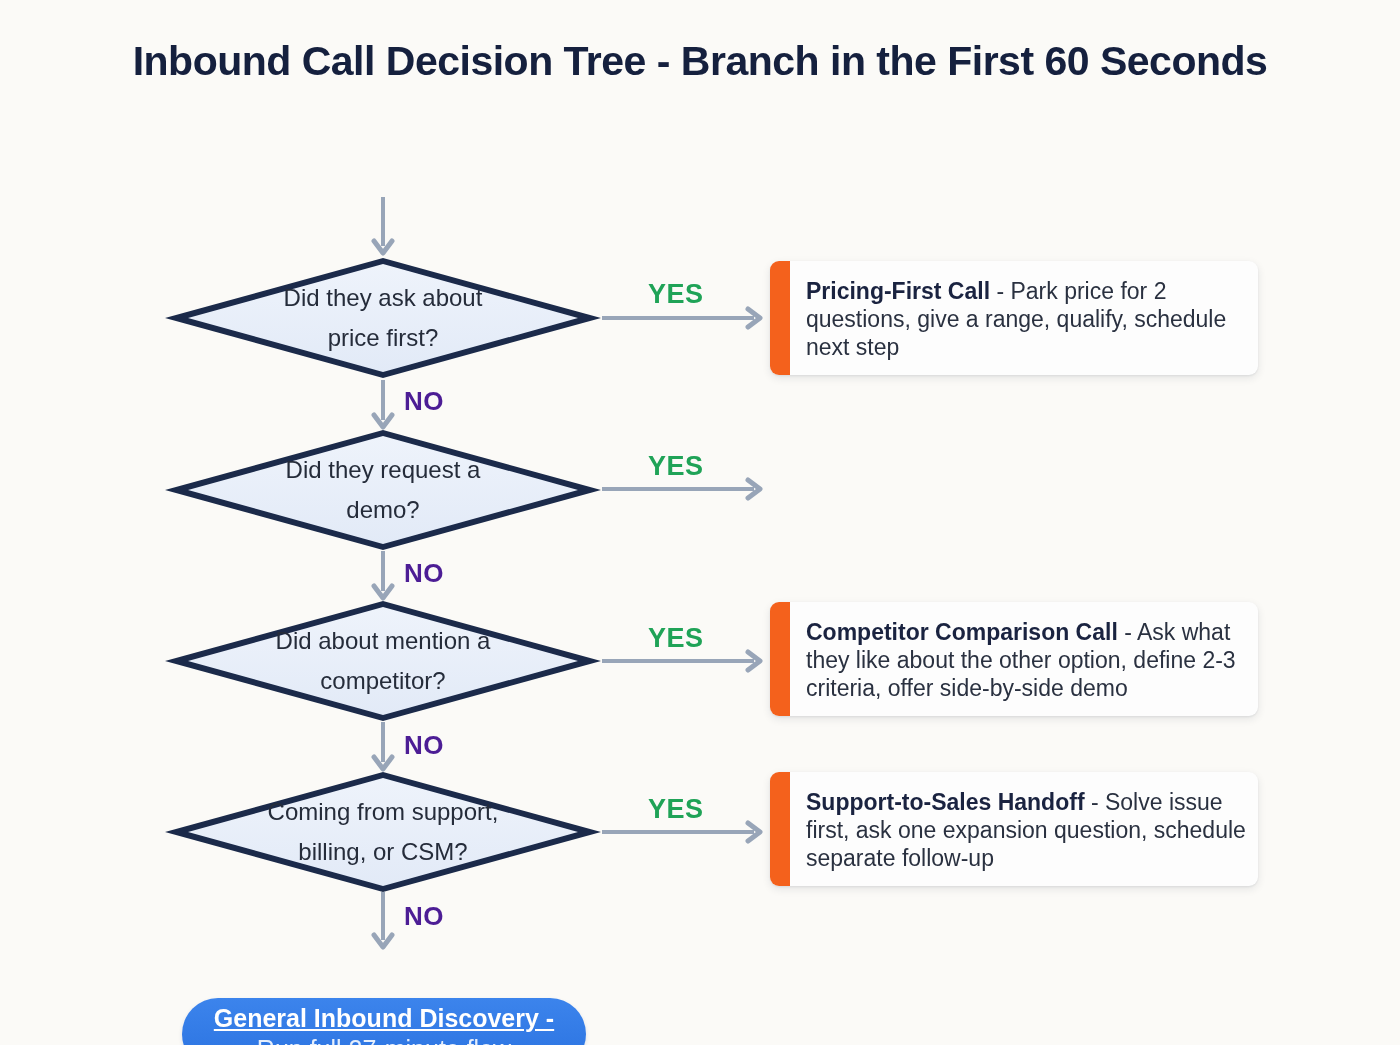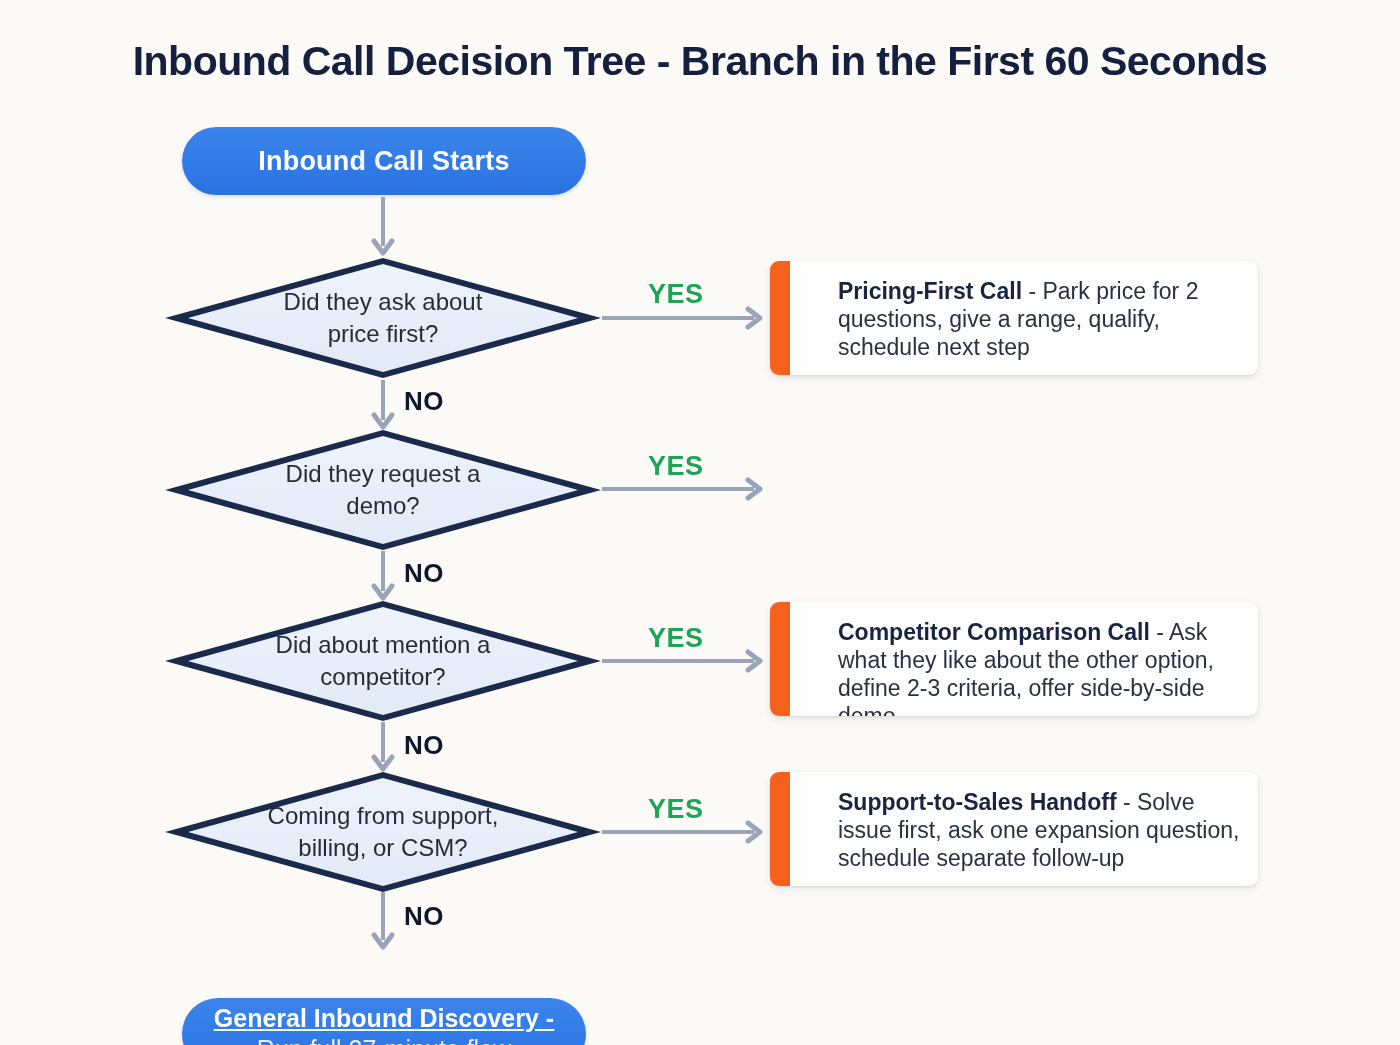--- a/index.html
+++ b/index.html
@@ -31,50 +31,47 @@
   .pill.end .l1{font-size:25px;font-weight:bold;}
   .pill.end .l2{font-size:25px;font-weight:normal;color:rgba(255,255,255,.88);}
 
   .diamond{position:absolute;left:165px;width:436px;height:120px;}
   .diamond-outer{position:absolute;inset:0;background:#1b2a4a;
     clip-path:polygon(50% 0,100% 50%,50% 100%,0 50%);}
   .diamond-inner{position:absolute;top:6px;bottom:6px;left:23px;right:23px;
     background:linear-gradient(180deg,#eef3fb 0%,#e2eaf7 100%);
     clip-path:polygon(50% 0,100% 50%,50% 100%,0 50%);}
   .diamond-text{position:absolute;inset:0;display:flex;align-items:center;justify-content:center;
-    text-align:center;font-size:24px;line-height:32px;color:#252c3a;}
+    text-align:center;font-size:24px;line-height:40px;color:#252c3a;}
   .diamond-text span{display:block;max-width:250px;}
 
   .outcome-card{
     position:absolute;left:770px;width:488px;height:114px;
     background:#fdfdfd;border-radius:9px;
     box-shadow:0 3px 8px rgba(25,35,60,.10),0 1px 2px rgba(25,35,60,.08);
-    display:flex;overflow:hidden;gap:32px;
+    display:flex;overflow:hidden;
   }
   .accent-bar{width:20px;flex:none;background:#f4611c;}
   .card-text{padding:16px 12px 12px 16px;font-size:23px;line-height:28px;color:#2a3140;}
   .card-title{font-weight:bold;color:#1a2340;}
 
   .yes-label{position:absolute;left:648px;font-size:27px;font-weight:bold;color:#1fa357;letter-spacing:.5px;}
-  .no-label{position:absolute;left:404px;font-size:26px;font-weight:bold;color:#0f172a;letter-spacing:.5px;}
+  .no-label{position:absolute;left:404px;font-size:26px;font-weight:bold;color:#4c1d95;letter-spacing:.5px;}
 
   svg.arrows{position:absolute;inset:0;pointer-events:none;}
   svg.arrows line{stroke:#98a5b8;stroke-width:4;}
   svg.arrows path{fill:none;stroke:#98a5b8;stroke-width:5;stroke-linecap:round;stroke-linejoin:round;}
 </style>
 </head>
 <body>
 
 <div class="canvas">
 
   <div class="page-title">Inbound Call Decision Tree - Branch in the First 60 Seconds</div>
 
-  <div class="pill start">
-    <span>Inbound Call Starts</span>
-  </div>
 
   <svg class="arrows" width="1400" height="1045">
     <g>
       <line x1="383" y1="197" x2="383" y2="246"></line>
         <path d="M374 241 L383 253 L392 241"></path>
     </g>
     <g>
       <line x1="383" y1="380" x2="383" y2="420"></line>
         <path d="M374 415 L383 427 L392 415"></path>
     </g>

